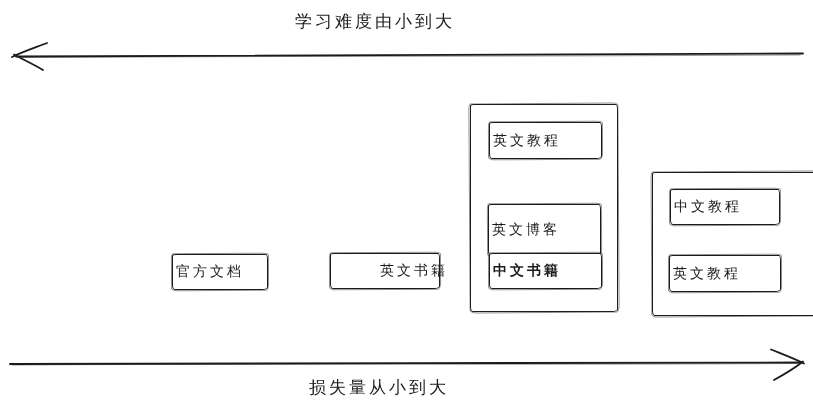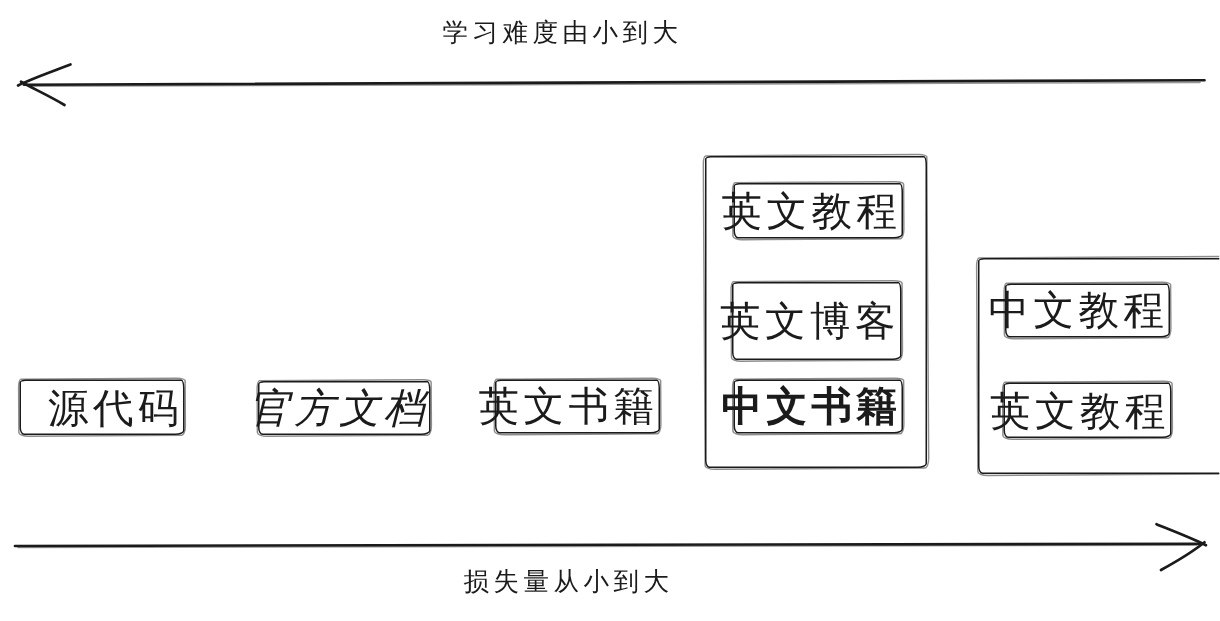--- a/index.html
+++ b/index.html
@@ -57,38 +57,38 @@
     position: absolute;
     inset: -2px;
     border: 1px solid rgba(27,27,27,.5);
     border-radius: 2px 6px 3px 7px / 6px 2px 7px 3px;
     transform: rotate(-0.35deg);
     pointer-events: none;
   }
   .node {
     display: flex;
     align-items: center;
-    justify-content: flex-end;
-    font-size: 27px;
+    justify-content: flex-start;
+    font-size: 14px;
     letter-spacing: 3px;
     text-indent: 3px;
     white-space: nowrap;
   }
 
   
   .n-source   { left: 13px;  top: 253px; width: 110px; height: 37px; }
-  .n-official { left: 172px; top: 254px; width: 115px; height: 36px; font-style: italic; }
+  .n-official { left: 172px; top: 254px; width: 96px; height: 36px; }
   .n-enbooks  { left: 330px; top: 253px; width: 110px; height: 36px; padding-left: 46px; }
 
   
   .group-1 { left: 470px; top: 104px; width: 148px; height: 208px; }
   .group-2 { left: 652px; top: 172px; width: 168px; height: 144px; }
 
   .group-1 .n-entut  { left: 18px; top: 17px;  width: 113px; height: 37px; }
-  .group-1 .n-enblog { left: 17px; top: 83px;  width: 113px; height: 52px; }
+  .group-1 .n-enblog { left: 17px; top: 99px;  width: 113px; height: 52px; }
   .group-1 .n-cnbook { left: 18px; top: 148px; width: 113px; height: 36px; font-weight: bold; }
 
   .group-2 .n-cntut  { left: 17px; top: 16px;  width: 110px; height: 36px; }
   .group-2 .n-cnblog { left: 16px; top: 82px;  width: 112px; height: 37px; }
 </style>
 </head>
 <body>
 
 <div class="canvas">
 
@@ -105,23 +105,20 @@
       <path d="M10 364 C 250 362.5, 560 363.8, 802 362.5"></path>
       <path class="ghost" d="M12 365 C 260 363.5, 560 365, 798 363.5"></path>
       <path d="M771 349.5 C 782 354, 794 358.5, 804 363.5"></path>
       <path d="M774 380 C 784 374.5, 795 368, 803 361.5"></path>
     </g>
   </svg>
 
   <div class="axis-label top">学习难度由小到大</div>
   <div class="axis-label bottom">损失量从小到大</div>
 
-  <div class="sketch node n-source">
-    <span>源代码</span>
-  </div>
   <div class="sketch node n-official">
     <span>官方文档</span>
   </div>
   <div class="sketch node n-enbooks">
     <span>英文书籍</span>
   </div>
 
   <div class="sketch group-1">
     <div class="sketch node n-entut">
       <span>英文教程</span>

